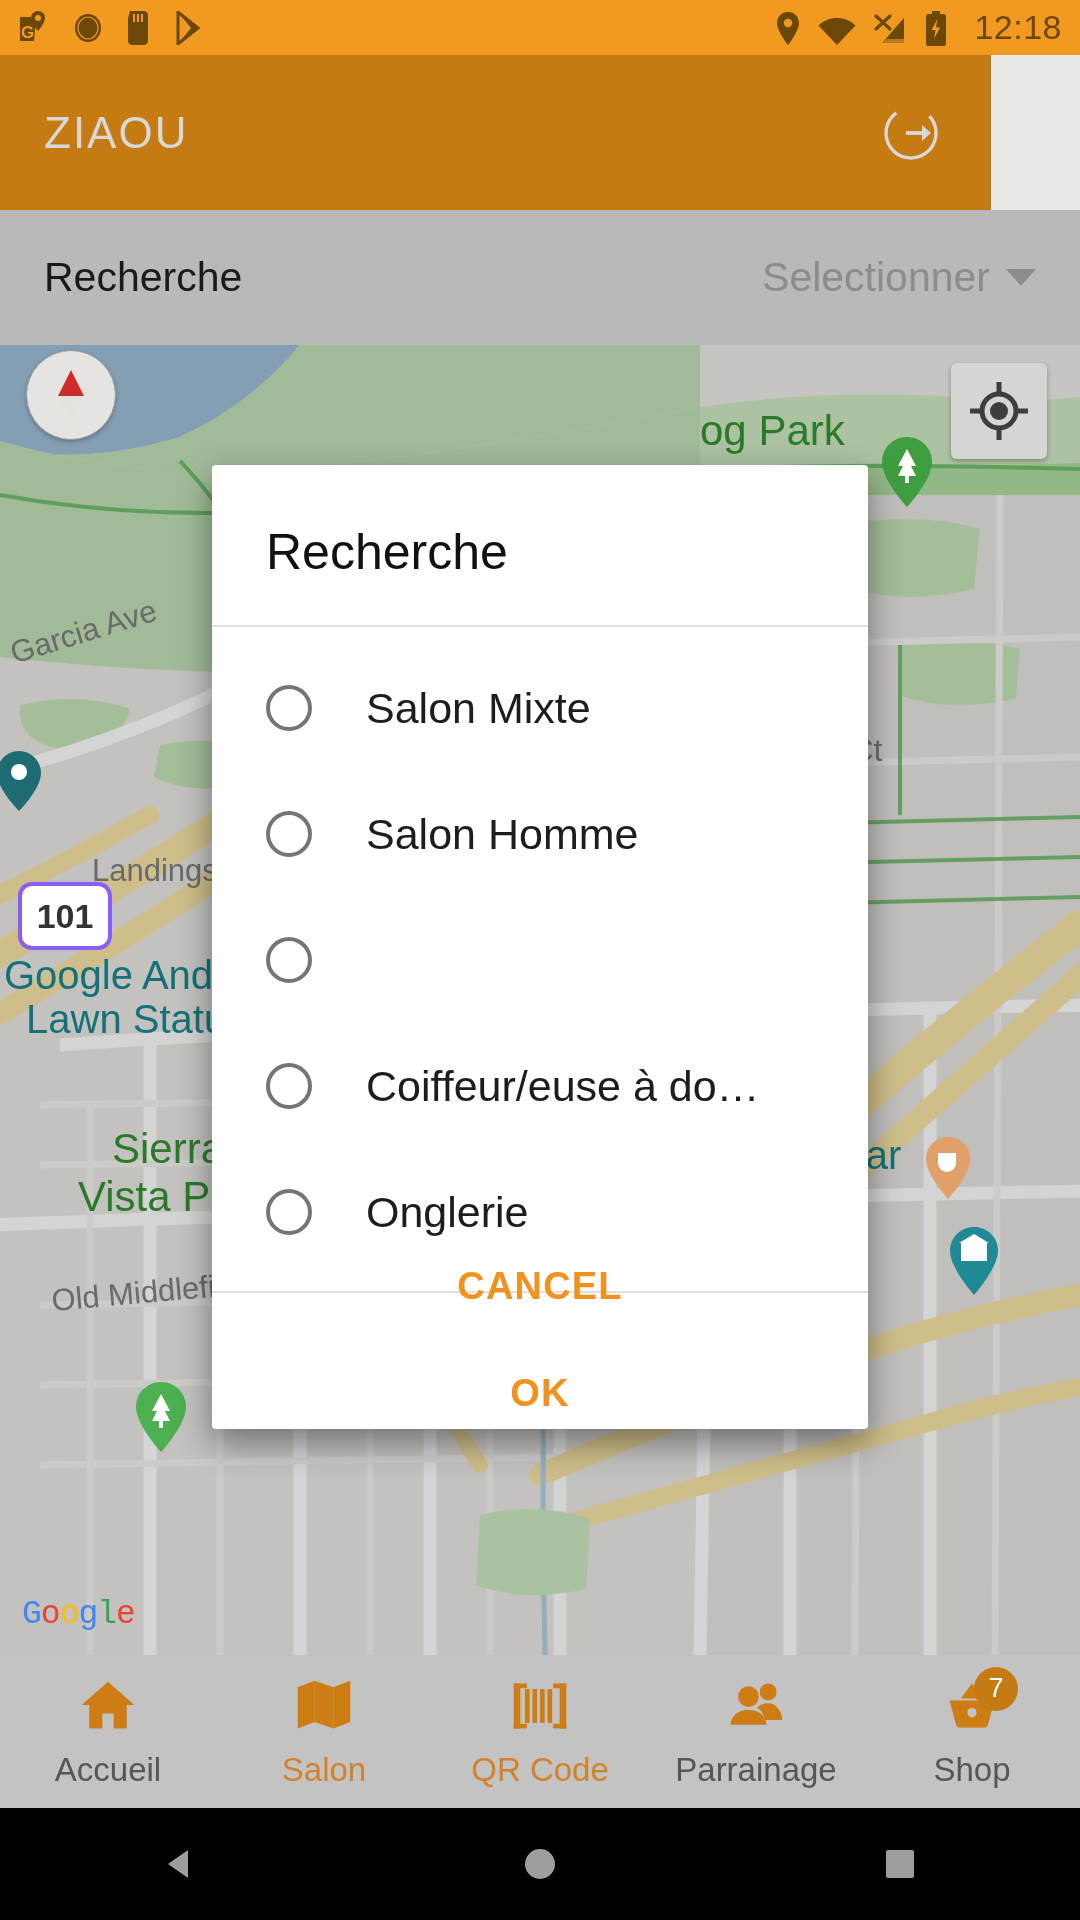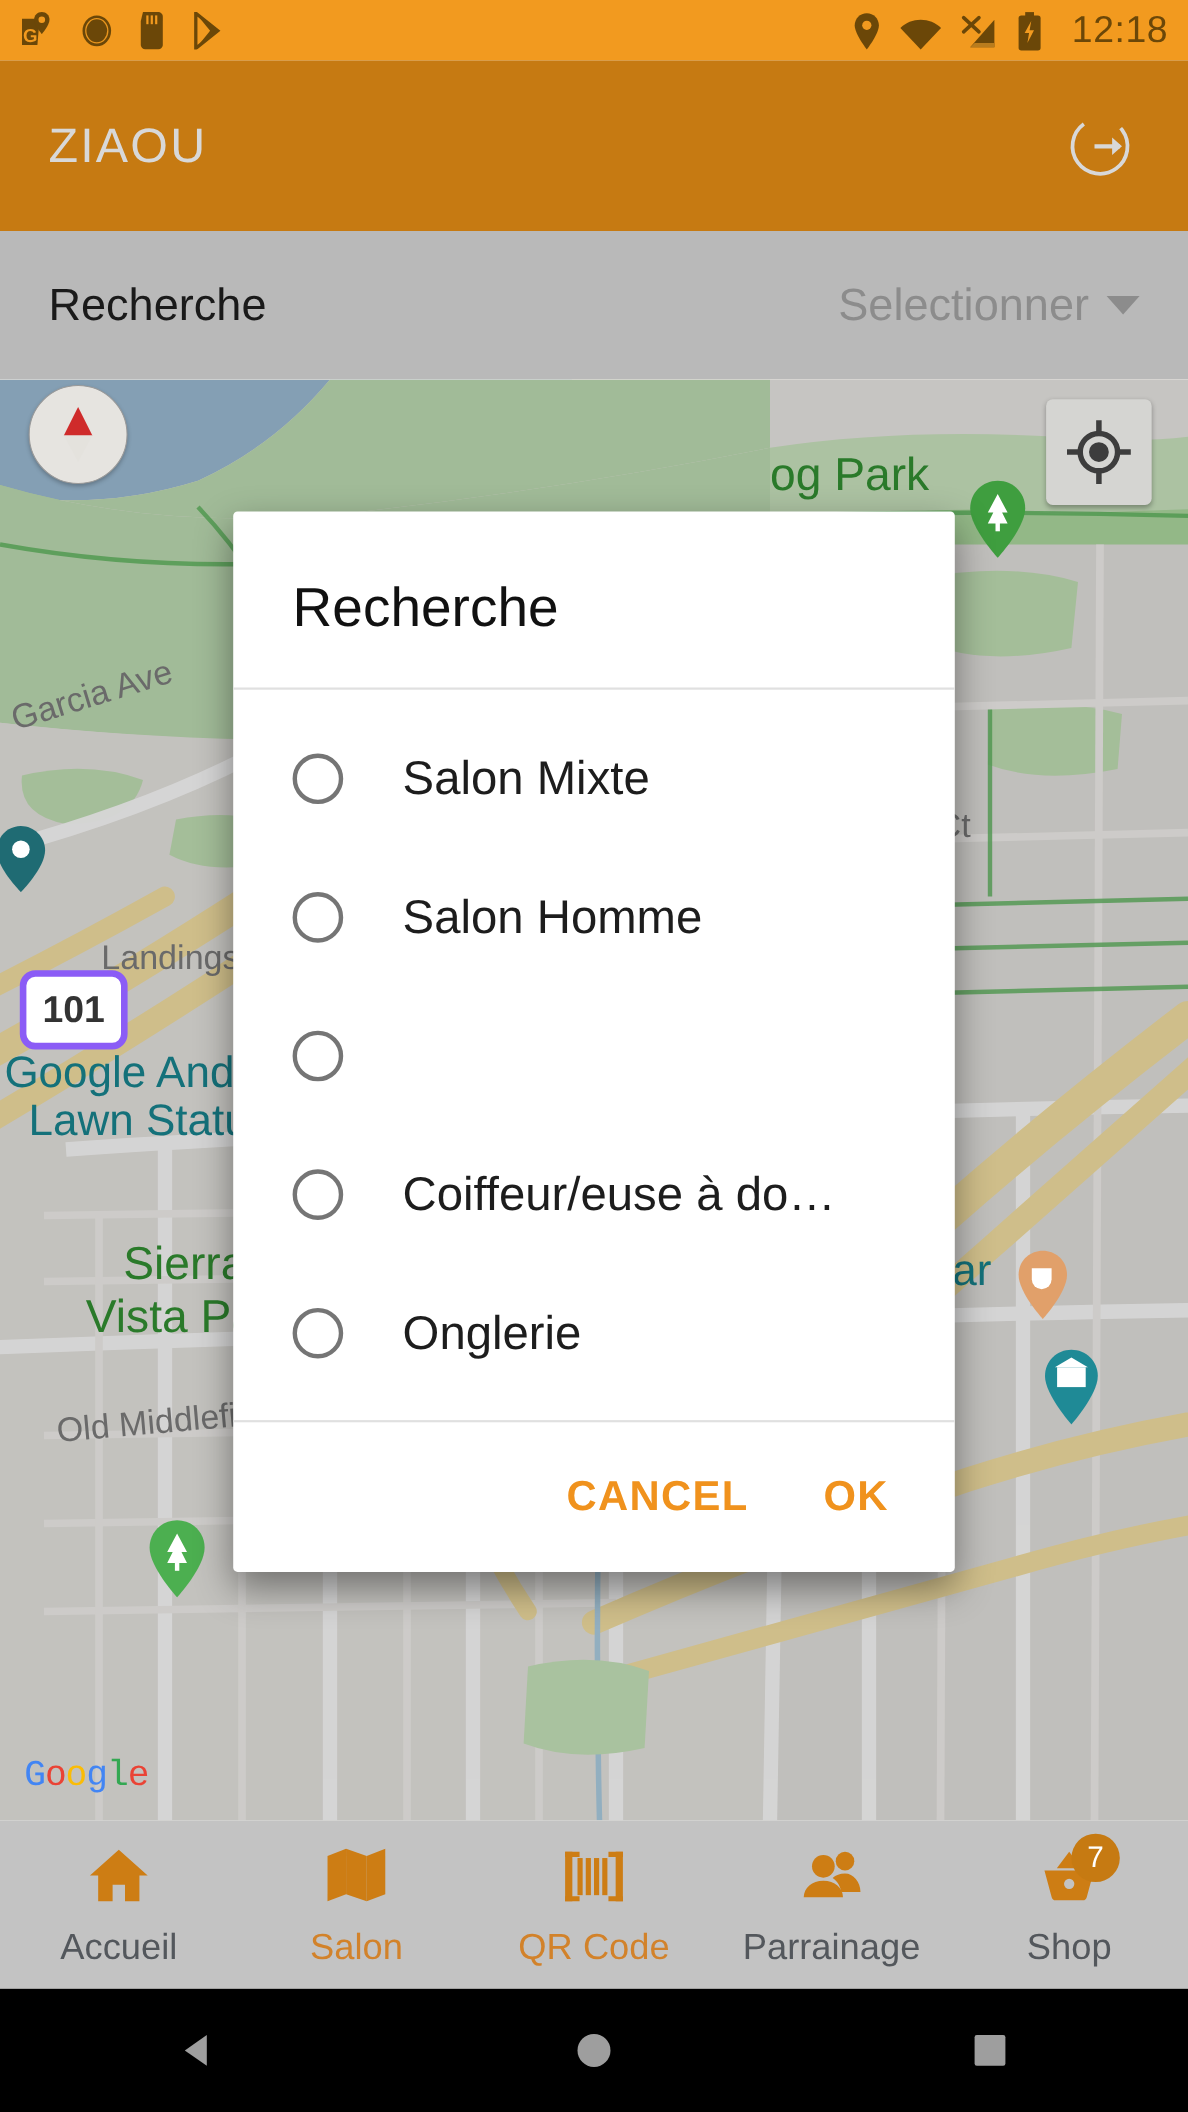--- a/index.html
+++ b/index.html
@@ -42,21 +42,21 @@
     font-weight: 400;
     letter-spacing: 0.5px;
     margin-left: 10px;
     font-family: "Liberation Sans", sans-serif;
   }
 
   
   #app-bar {
     position: absolute;
     left: 0; top: 55px;
-    width: 1080px;
+    width: 991px;
     height: 155px;
     background: #c67a12;
     display: flex;
     align-items: center;
     padding: 0 44px;
     box-sizing: border-box;
   }
   #app-title {
     color: #d8d8d8;
     font-size: 44px;
@@ -154,21 +154,21 @@
     position: absolute;
     left: 22px; bottom: 22px;
     font-size: 33px;
     font-family: Liberation Mono, monospace;
     letter-spacing: -1px;
   }
   #google-logo span { font-weight: 400; }
   .hwy-shield {
     position: absolute;
     width: 86px; height: 60px;
-    border: 6px solid #8b5cf6;
+    border: 4px solid #8b5cf6;
     border-radius: 14px;
     background: #fff;
     color: #333;
     font-size: 34px;
     font-weight: bold;
     display:flex; align-items:center; justify-content:center;
   }
 
   
   #scrim {
@@ -215,20 +215,21 @@
     text-overflow: ellipsis;
     white-space: nowrap;
   }
   #dialog-actions {
     display: flex;
     align-items: center;
     justify-content: flex-end;
     height: 136px;
     padding: 0 44px;
     gap: 36px;
+    flex-direction: column;
   }
   .dlg-btn {
     color: #f0921d;
     font-size: 38px;
     font-weight: bold;
     letter-spacing: 1.2px;
     padding: 14px 16px;
     background: none;
     border: none;
     font-family: "Liberation Sans", sans-serif;

